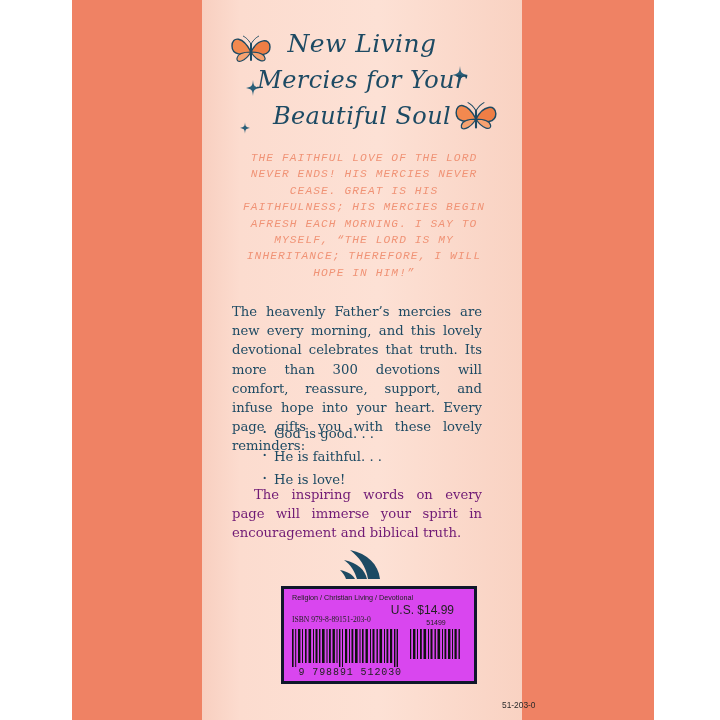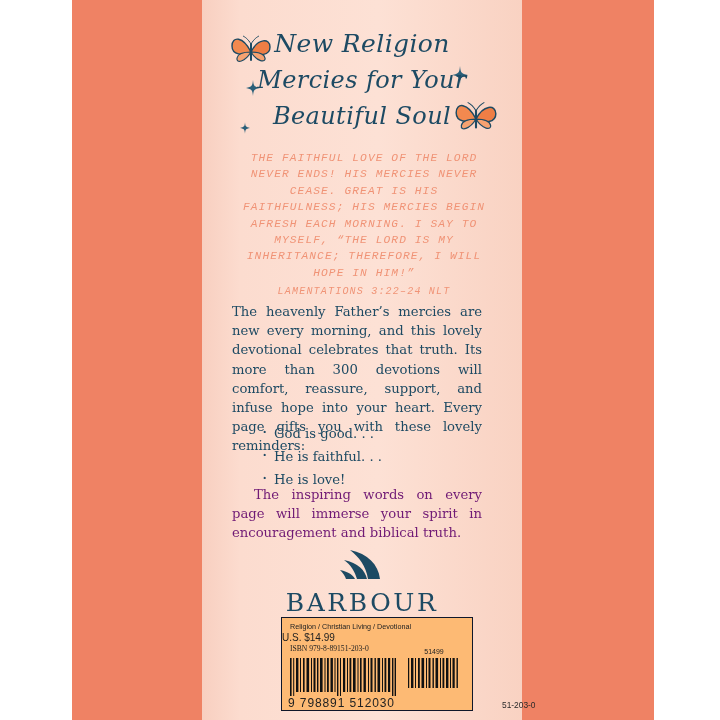--- a/index.html
+++ b/index.html
@@ -163,41 +163,41 @@
     color: #1d4a63;
     font-size: 7px;
     letter-spacing: 3.2px;
     margin-top: 12px;
   }
 
   
   .isbn-box {
     position: absolute;
     left: 281px;
-    top: 617px;
+    top: 586px;
     width: 190px;
     height: 92px;
-    background: #fdba74;
-    border: 1px solid #0f172a;
+    background: #d946ef;
+    border: 3px solid #0f172a;
   }
   .isbn-cat {
     position: absolute;
     left: 8px;
     top: 4px;
     font-size: 7.2px;
     color: #222;
     font-family: "Liberation Sans", sans-serif;
   }
   .isbn-price {
     position: absolute;
     left: 0;
     top: 14px;
     width: 170px;
-    text-align: left;
-    font-size: 10px;
+    text-align: right;
+    font-size: 12px;
     color: #222;
     font-family: "Liberation Sans", sans-serif;
   }
   .isbn-num {
     position: absolute;
     left: 8px;
     top: 26px;
     font-size: 7.6px;
     color: #222;
     font-family: Liberation Serif, serif;
@@ -224,25 +224,25 @@
     text-align: center;
     font-size: 7px;
     color: #222;
     font-family: "Liberation Sans", sans-serif;
   }
   .bar-digits {
     position: absolute;
     left: 6px;
     top: 78px;
     width: 112px;
-    text-align: left;
-    font-size: 12px;
+    text-align: right;
+    font-size: 10px;
     letter-spacing: 0.9px;
     color: #222;
-    font-family: Liberation Sans, sans-serif;
+    font-family: Liberation Mono, monospace;
   }
   .spine-text {
     position: absolute;
     left: 502px;
     top: 676px;
     font-size: 8.4px;
     color: #2a2a2a;
     font-family: "Liberation Sans", sans-serif;
     margin-top: 24px;
   }
@@ -287,28 +287,27 @@
     <path d="M7 0 C7.6 6, 8 6.6, 14 8 C8 9.2, 7.6 10, 7 16 C6.4 10, 6 9.2, 0 8 C6 6.6, 6.4 6, 7 0 Z" fill="#2a5f79"></path>
   </svg>
   <svg class="bfly" style="left:452px; top:66px;" width="16" height="18" viewBox="0 0 14 16">
     <path d="M7 0 C7.6 6, 8 6.6, 14 8 C8 9.2, 7.6 10, 7 16 C6.4 10, 6 9.2, 0 8 C6 6.6, 6.4 6, 7 0 Z" fill="#2a5f79"></path>
   </svg>
   <svg class="bfly" style="left:240px; top:122px;" width="10" height="12" viewBox="0 0 14 16">
     <path d="M7 0 C7.6 6, 8 6.6, 14 8 C8 9.2, 7.6 10, 7 16 C6.4 10, 6 9.2, 0 8 C6 6.6, 6.4 6, 7 0 Z" fill="#2a5f79"></path>
   </svg>
 
   <div class="title-wrap">
-    <div class="title-line l1">New Religion</div>
+    <div class="title-line l1">New Living</div>
     <div class="title-line l2">Mercies for Your</div>
     <div class="title-line l3">Beautiful Soul</div>
   </div>
 
   <div class="scripture">
     <span>THE FAITHFUL LOVE OF THE LORD NEVER ENDS! HIS MERCIES NEVER CEASE. GREAT IS HIS FAITHFULNESS; HIS MERCIES BEGIN AFRESH EACH MORNING. I SAY TO MYSELF, “THE LORD IS MY INHERITANCE; THEREFORE, I WILL HOPE IN HIM!”</span>
-    <span class="ref">LAMENTATIONS 3:22–24 NLT</span>
   </div>
 
   <div class="body-copy">The heavenly Father’s mercies are new every morning, and this lovely devotional celebrates that truth. Its more than 300 devotions will comfort, reassure, support, and infuse hope into your heart. Every page gifts you with these lovely reminders:</div>
 
   <div class="bullets">
     <ul>
       <li>God is good. . .</li>
       <li>He is faithful. . .</li>
       <li>He is love!</li>
     </ul>

